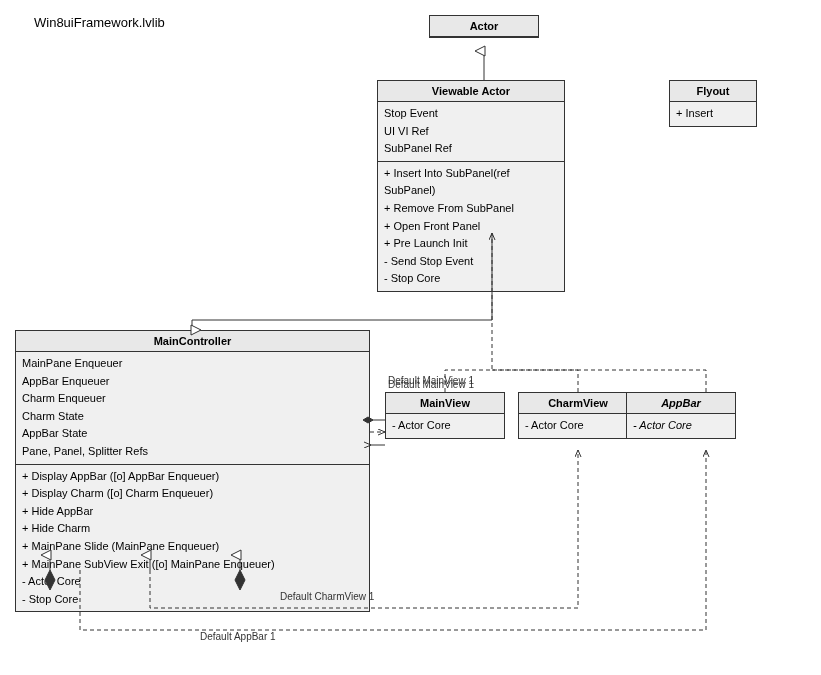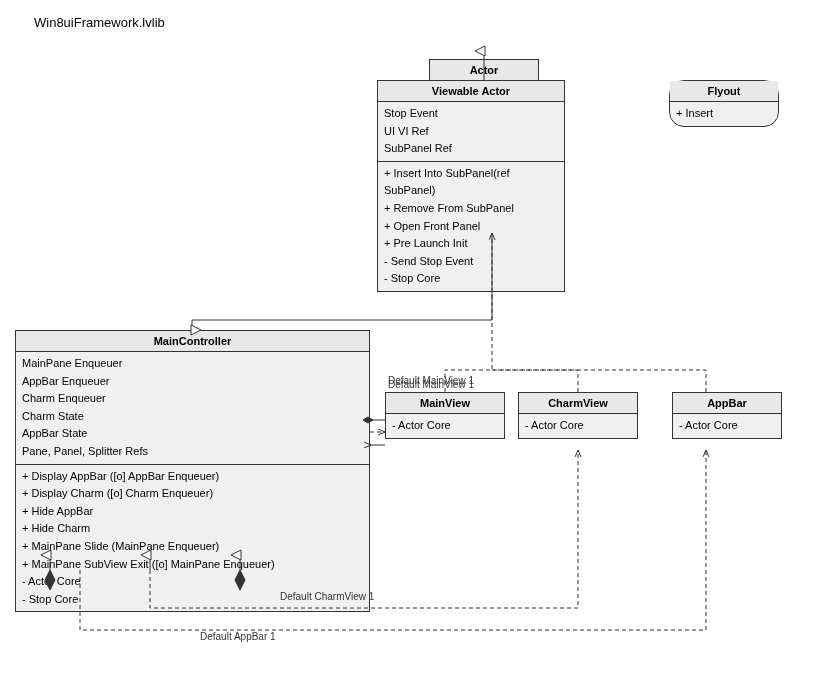--- a/index.html
+++ b/index.html
@@ -56,42 +56,42 @@
       pointer-events: none;
     }
   </style>
 </head>
 <body>
 
 <div class="diagram-container">
 
   <div class="title-text" style="left:15px; top:15px;margin-left:19px;">Win8uiFramework.lvlib</div>
 
-  <div class="uml-box" style="left:429px; top:15px; width:110px;margin-top:44px;">
+  <div class="uml-box" style="left:429px; top:15px; width:110px;">
     <div class="uml-box-header">Actor</div>
   </div>
 
   <div class="uml-box" style="left:377px; top:80px; width:188px;">
     <div class="uml-box-header">Viewable Actor</div>
     <div class="uml-box-section">
       <p>Stop Event</p>
       <p>UI VI Ref</p>
       <p>SubPanel Ref</p>
     </div>
     <div class="uml-box-section">
       <p>+ Insert Into SubPanel(ref SubPanel)</p>
       <p>+ Remove From SubPanel</p>
       <p>+ Open Front Panel</p>
       <p>+ Pre Launch Init</p>
       <p>- Send Stop Event</p>
       <p>- Stop Core</p>
     </div>
   </div>
 
-  <div class="uml-box" style="left:669px; top:80px; width:110px;border-radius:15px;">
+  <div class="uml-box" style="left:669px; top:80px; width:88px;">
     <div class="uml-box-header">Flyout</div>
     <div class="uml-box-section">
       <p>+ Insert</p>
     </div>
   </div>
 
   <div class="uml-box" style="left:15px; top:330px; width:355px;">
     <div class="uml-box-header">MainController</div>
     <div class="uml-box-section">
       <p>MainPane Enqueuer</p>
@@ -120,21 +120,21 @@
     </div>
   </div>
 
   <div class="uml-box" style="left:518px; top:392px; width:120px;">
     <div class="uml-box-header">CharmView</div>
     <div class="uml-box-section">
       <p>- Actor Core</p>
     </div>
   </div>
 
-  <div class="uml-box" style="left:672px; top:392px; width:110px;">
+  <div class="uml-box" style="left:626px; top:392px; width:110px;font-style:italic;">
     <div class="uml-box-header">AppBar</div>
     <div class="uml-box-section">
       <p>- Actor Core</p>
     </div>
   </div>
 
   <svg class="arrows">
     <defs>
 
       <marker id="inherit-arrow" markerWidth="12" markerHeight="12" refX="6" refY="10" orient="auto">

